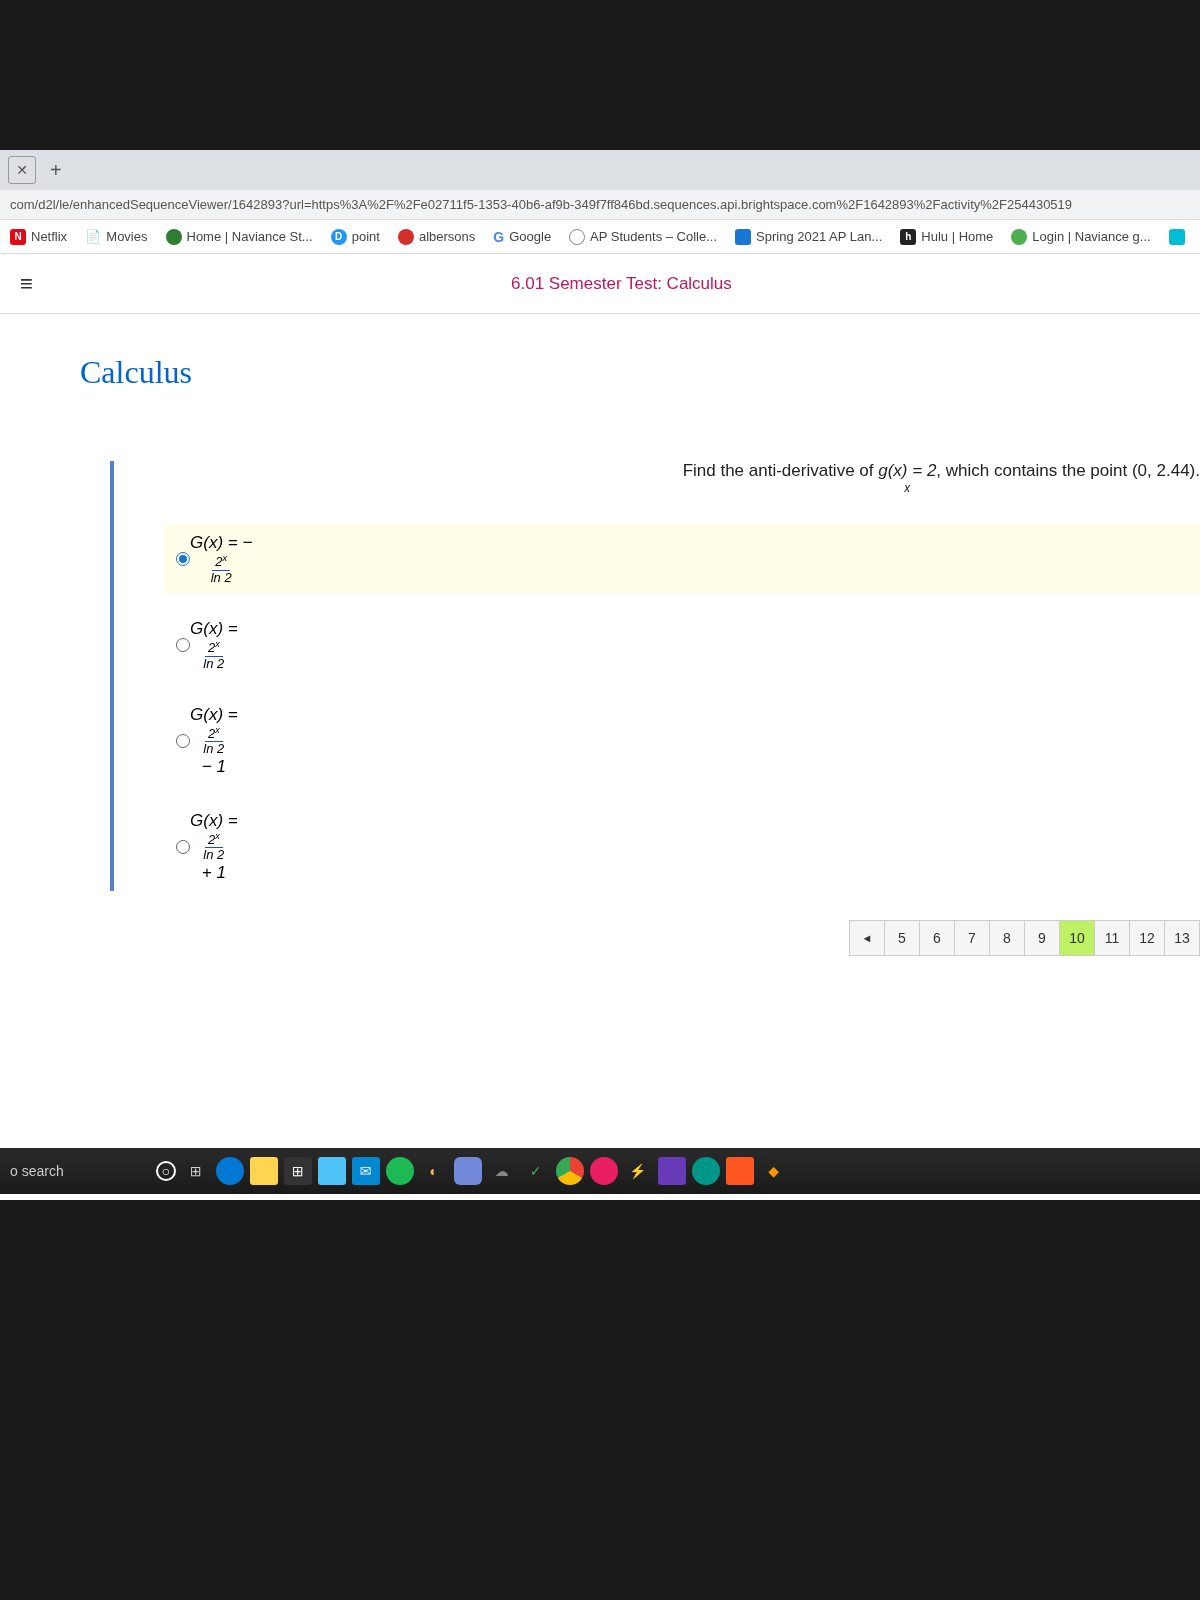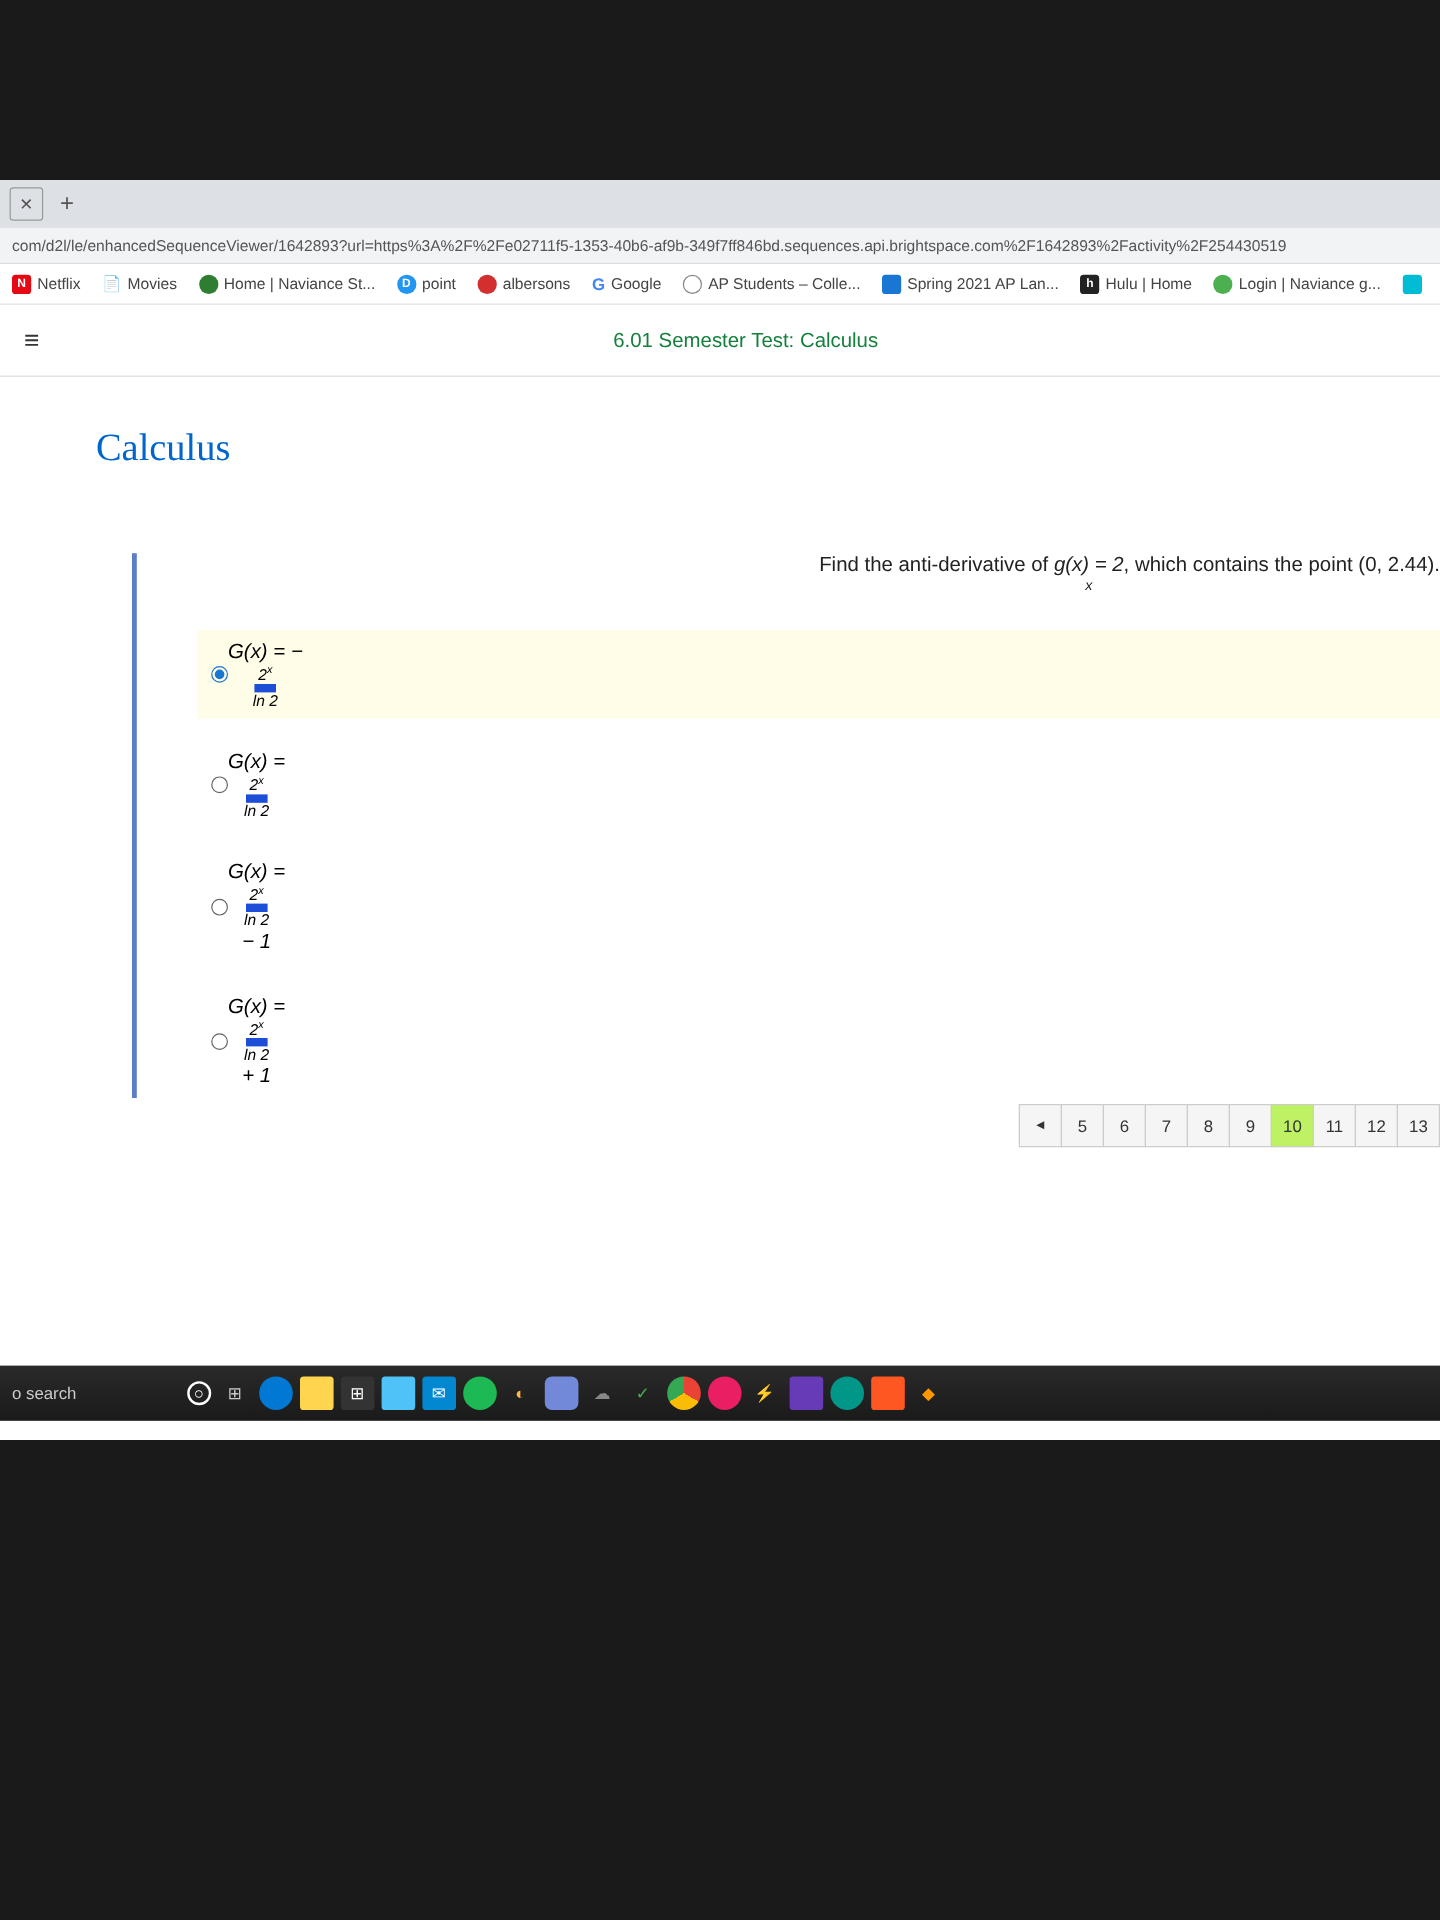--- a/index.html
+++ b/index.html
@@ -21,46 +21,46 @@
   .red-s { background: #d32f2f; border-radius: 50%; }
   .google-g { color: #4285f4; font-weight: bold; font-size: 14px; }
   .acorn { width:16px;height:16px;border:1px solid #888;border-radius:50%; }
   .blue-sq { background: #1976d2; }
   .hulu-h { background: #222; color: #fff; font-size: 10px; font-weight: bold; text-align: center; line-height: 16px; }
   .nav-green { background: #4caf50; border-radius: 50%; }
   .cloud { background: #00bcd4; border-radius: 3px; }
   
   .app-header { height: 60px; display: flex; align-items: center; padding: 0 20px; border-bottom: 1px solid #ddd; background: #fff; }
   .hamburger { font-size: 22px; color: #333; margin-right: 30px; }
-  .page-title { flex: 1; text-align: center; font-size: 17px; color: #15803d; }
+  .page-title { flex: 1; text-align: center; font-size: 17px; color: #be185d; }
   
   .content { padding: 40px 0 0 80px; }
   .test-label { font-size: 15px; color: #555; letter-spacing: 0.5px; margin-bottom: 6px; }
   .test-name { font-size: 32px; color: #0066cc; font-family: Georgia, serif; }
   
   .question-panel { margin: 70px 0 0 30px; border-left: 4px solid #5b7fc7; padding-left: 50px; text-align: right; }
   .question-text { font-size: 17px; color: #222; margin-bottom: 30px; }
   .options { display: flex; flex-direction: column; gap: 18px; }
   .option { display: flex; align-items: center; gap: 0; padding: 8px 12px; font-size: 17px; }
   .option.selected { background: #fffde7; }
   .radio { width: 14px; height: 14px; border: 1.5px solid #666; border-radius: 50%; display: inline-flex; align-items: center; justify-content: center; flex-shrink: 0; }
   .radio.checked::after { content: ''; width: 8px; height: 8px; background: #1976d2; border-radius: 50%; }
   .radio.checked { border-color: #1976d2; }
   .formula { font-style: italic; font-family: 'Times New Roman', serif; display: inline-flex; align-items: center; flex-direction: column; }
   .frac { display: inline-flex; flex-direction: column; align-items: center; font-size: 13px; margin: 0 3px; line-height: 1.1; }
-  .frac-top { border-bottom: 7px solid #1d4ed8; padding: 0 3px; }
+  .frac-top { border-bottom: 1px solid #1d4ed8; padding: 0 3px; }
   .frac-bot { padding: 0 3px; }
   sup { font-size: 0.7em; }
   
   .pagination { position: absolute; right: 0; top: 770px; display: flex; }
   .page-btn { width: 36px; height: 36px; border: 1px solid #ccc; background: #f5f5f5; font-size: 14px; display: flex; align-items: center; justify-content: center; color: #333; margin-left: -1px; }
   .page-btn.current { background: #bef264; position: relative; }
   .page-btn.arrow { font-size: 11px; }
   
-  .taskbar { position: absolute; bottom: 16px; left: 0; right: 0; height: 46px; background: linear-gradient(#2a2a2a, #1a1a1a); display: flex; align-items: center; padding: 0 10px; gap: 6px; }
+  .taskbar { position: absolute; bottom: 6px; left: 0; right: 0; height: 46px; background: linear-gradient(#2a2a2a, #1a1a1a); display: flex; align-items: center; padding: 0 10px; gap: 6px; }
   .tb-search { color: #ccc; font-size: 14px; margin-right: 20px; }
   .tb-icon { width: 28px; height: 28px; border-radius: 3px; display: flex; align-items: center; justify-content: center; font-size: 14px; }
 </style>
 </head>
 <body>
 
 <div class="screen">
   <div class="tabs-bar">
     <div class="tab-close">✕</div>
     <div class="tab-plus">+</div>

